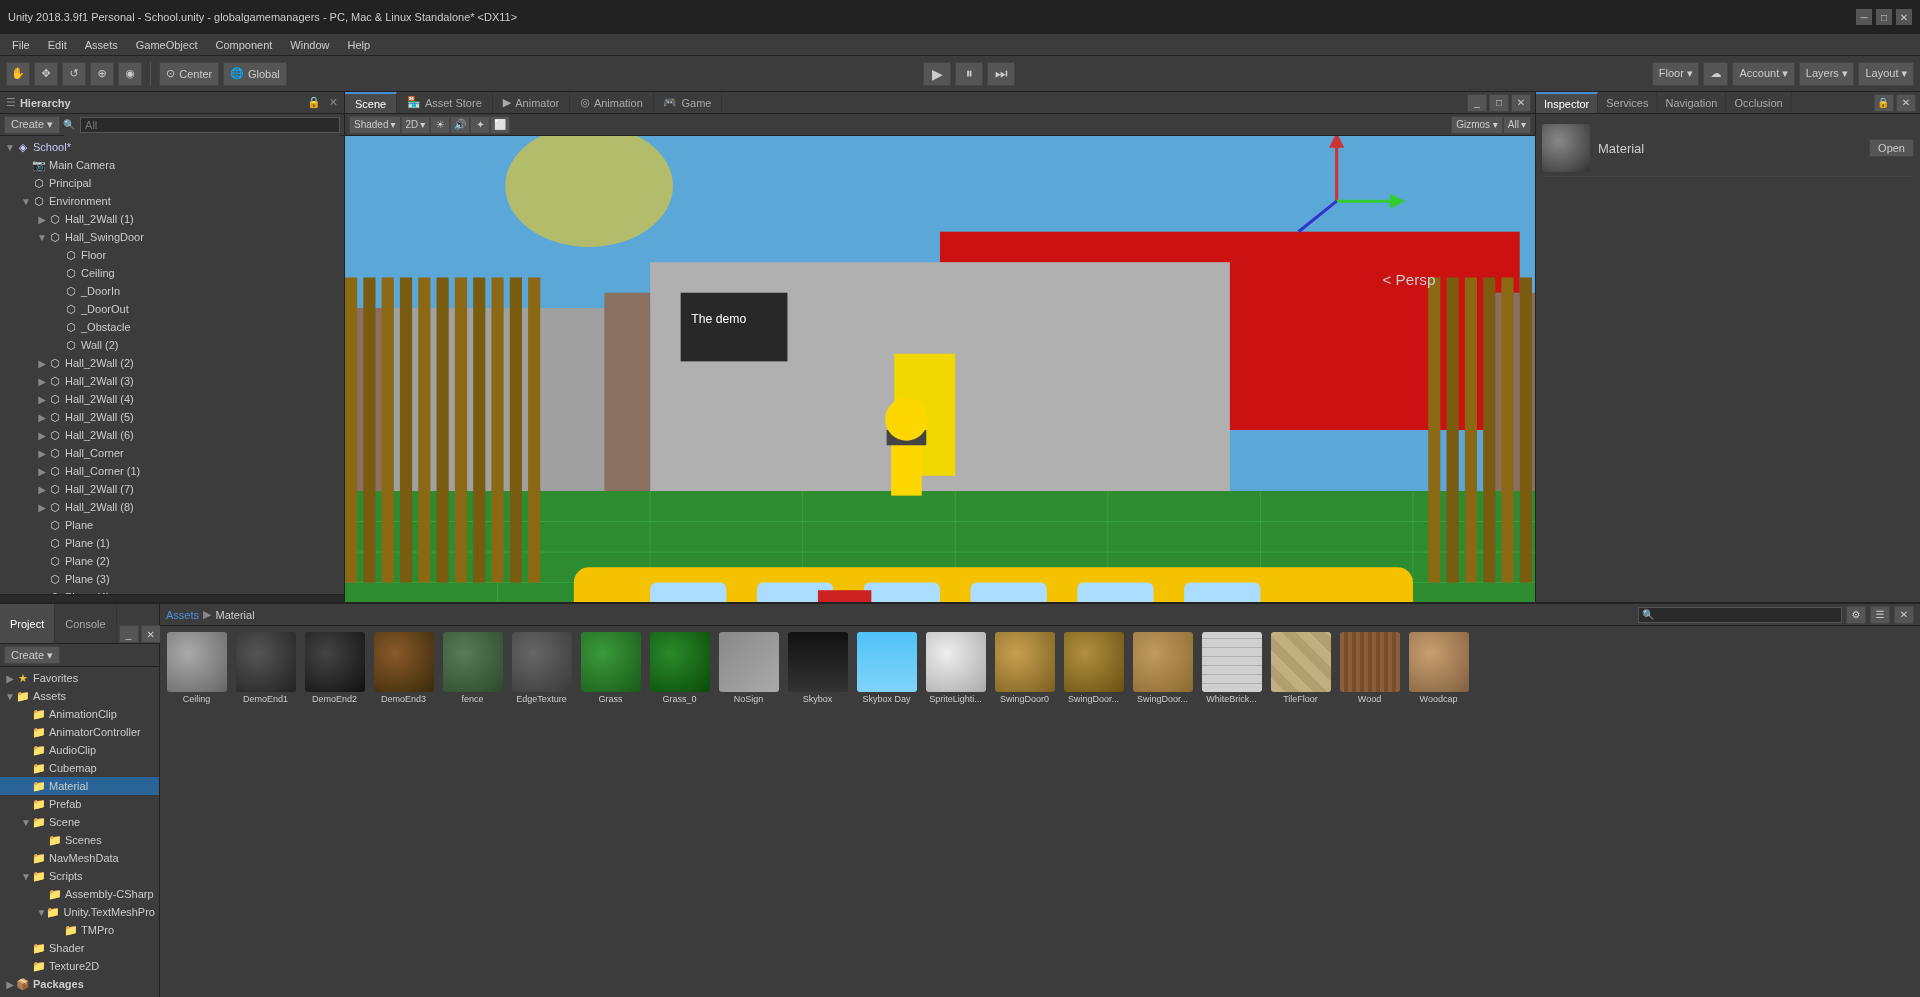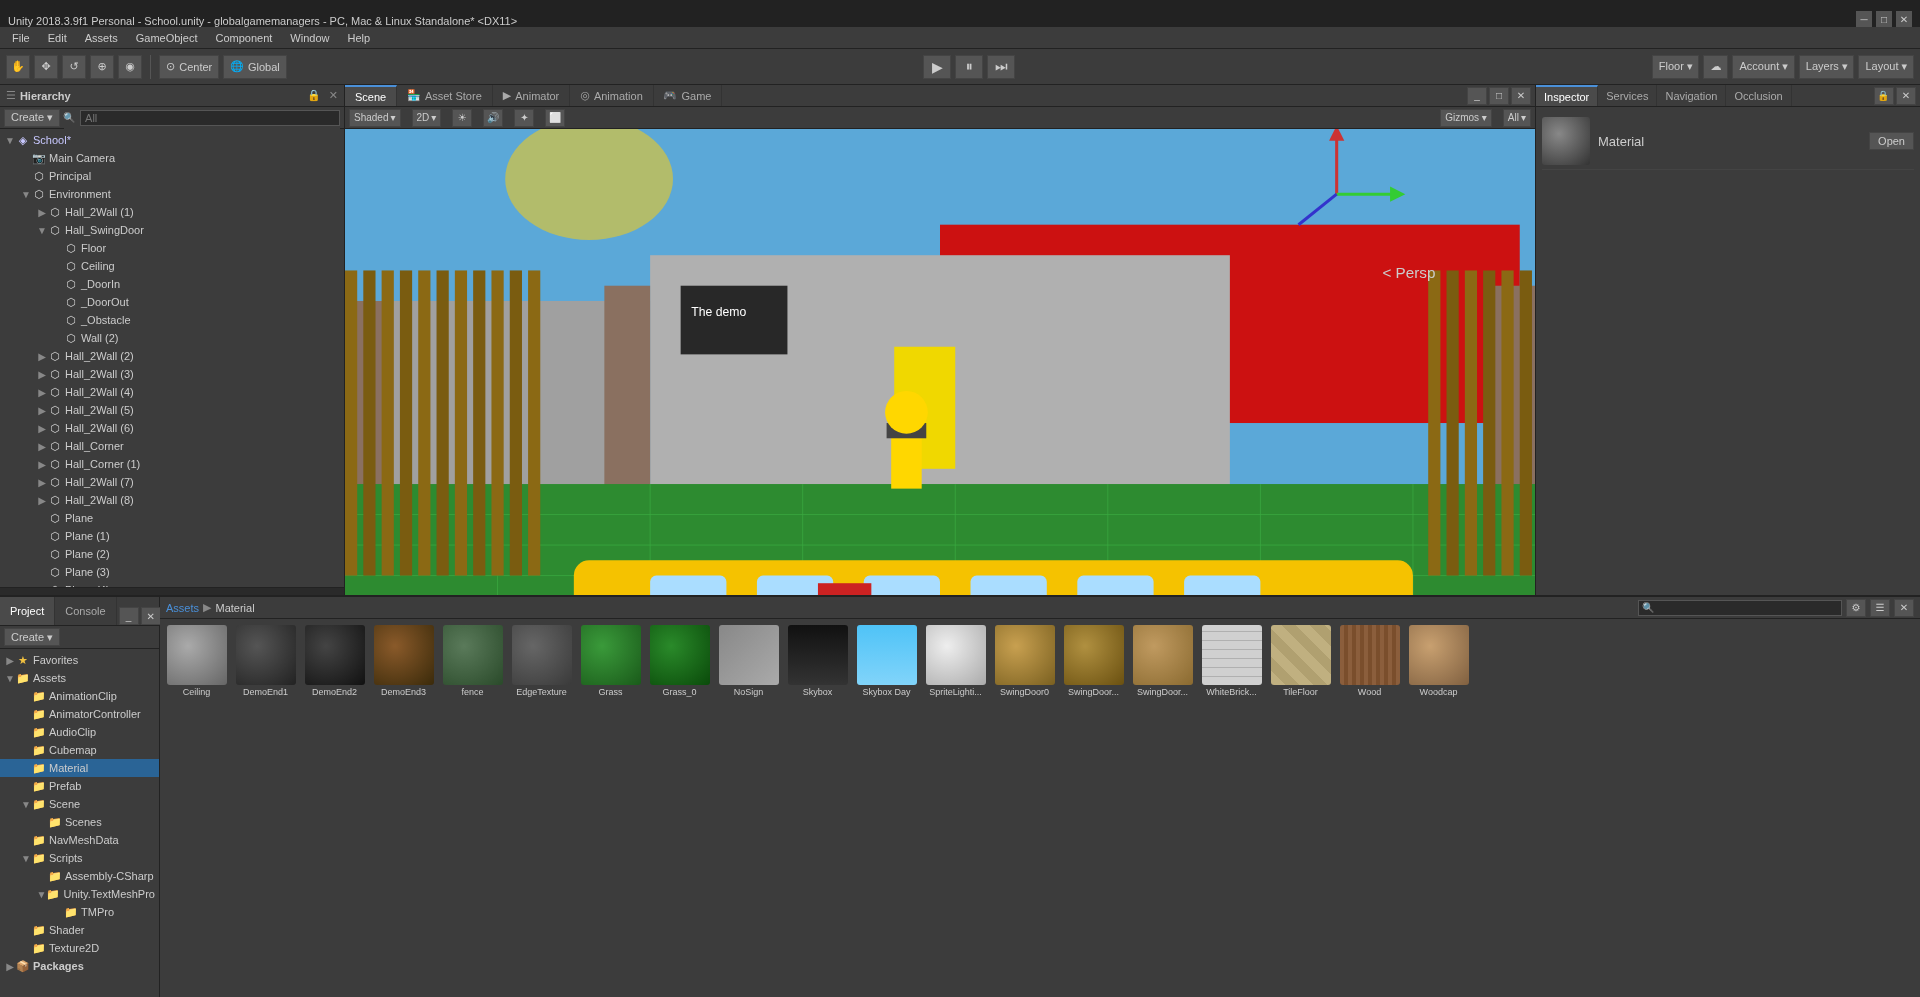--- a/index.html
+++ b/index.html
@@ -1,23 +1,23 @@
 <!DOCTYPE html>
 <html><head>
   <meta charset="utf-8">
   <style>
     * { margin: 0; padding: 0; box-sizing: border-box; }
     body { background: #3c3c3c; color: #ccc; font-family: 'Segoe UI', Arial, sans-serif; font-size: 11px; width: 1920px; height: 997px; overflow: hidden; }
 
     
     #title-bar {
       background: #222;
-      height: 27px;
-      display: flex;
-      align-items: flex-end;
+      height: 34px;
+      display: flex;
+      align-items: center;
       padding: 0 8px;
       color: #ccc;
       font-size: 11px;
     }
     #title-bar .title-text { flex: 1; }
     #title-bar .win-controls { display: flex; gap: 4px; }
     #title-bar .win-btn { width: 16px; height: 16px; background: #555; border: none; color: #ccc; cursor: pointer; font-size: 10px; display: flex; align-items: center; justify-content: center; }
 
     
     #menu-bar {
@@ -244,21 +244,21 @@
     
     ::-webkit-scrollbar { width: 8px; height: 8px; }
     ::-webkit-scrollbar-track { background: #2a2a2a; }
     ::-webkit-scrollbar-thumb { background: #555; }
 
     
     .scene-toolbar {
       display: flex;
       align-items: center;
       padding: 2px 4px;
-      gap: 11px;
+      gap: 0;
       background: #3c3c3c;
       border-bottom: 1px solid #222;
       height: 22px;
     }
     .scene-dropdown {
       background: #555;
       border: 1px solid #444;
       color: #ccc;
       padding: 1px 4px;
       font-size: 10px;
@@ -293,21 +293,21 @@
     }
 
     
     .tree-label.scene-root { color: #c8c8ff; }
 
     
     .bottom-tab-bar {
       display: flex;
       background: #3c3c3c;
       border-bottom: 1px solid #222;
-      height: 29px;
+      height: 40px;
       align-items: flex-end;
     }
     .bottom-tab {
       padding: 2px 10px;
       cursor: pointer;
       color: #aaa;
       font-size: 11px;
       border-right: 1px solid #333;
       display: flex;
       align-items: center;

